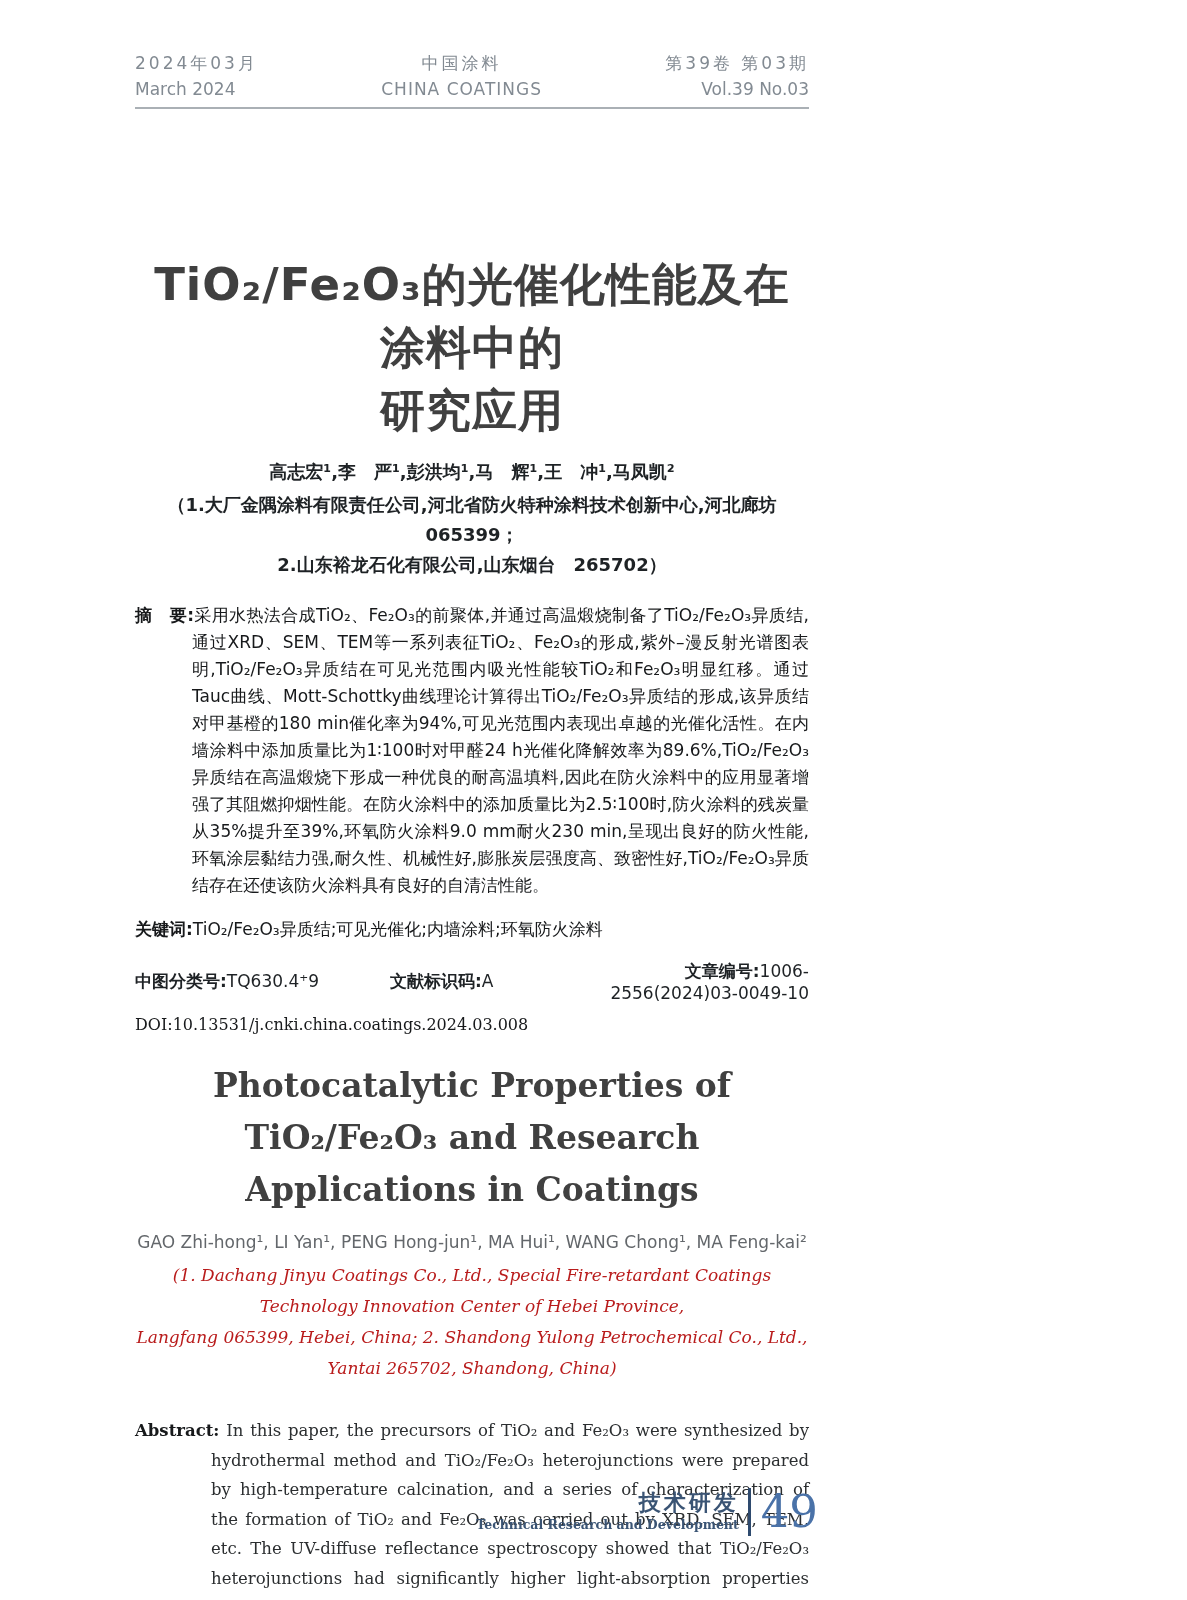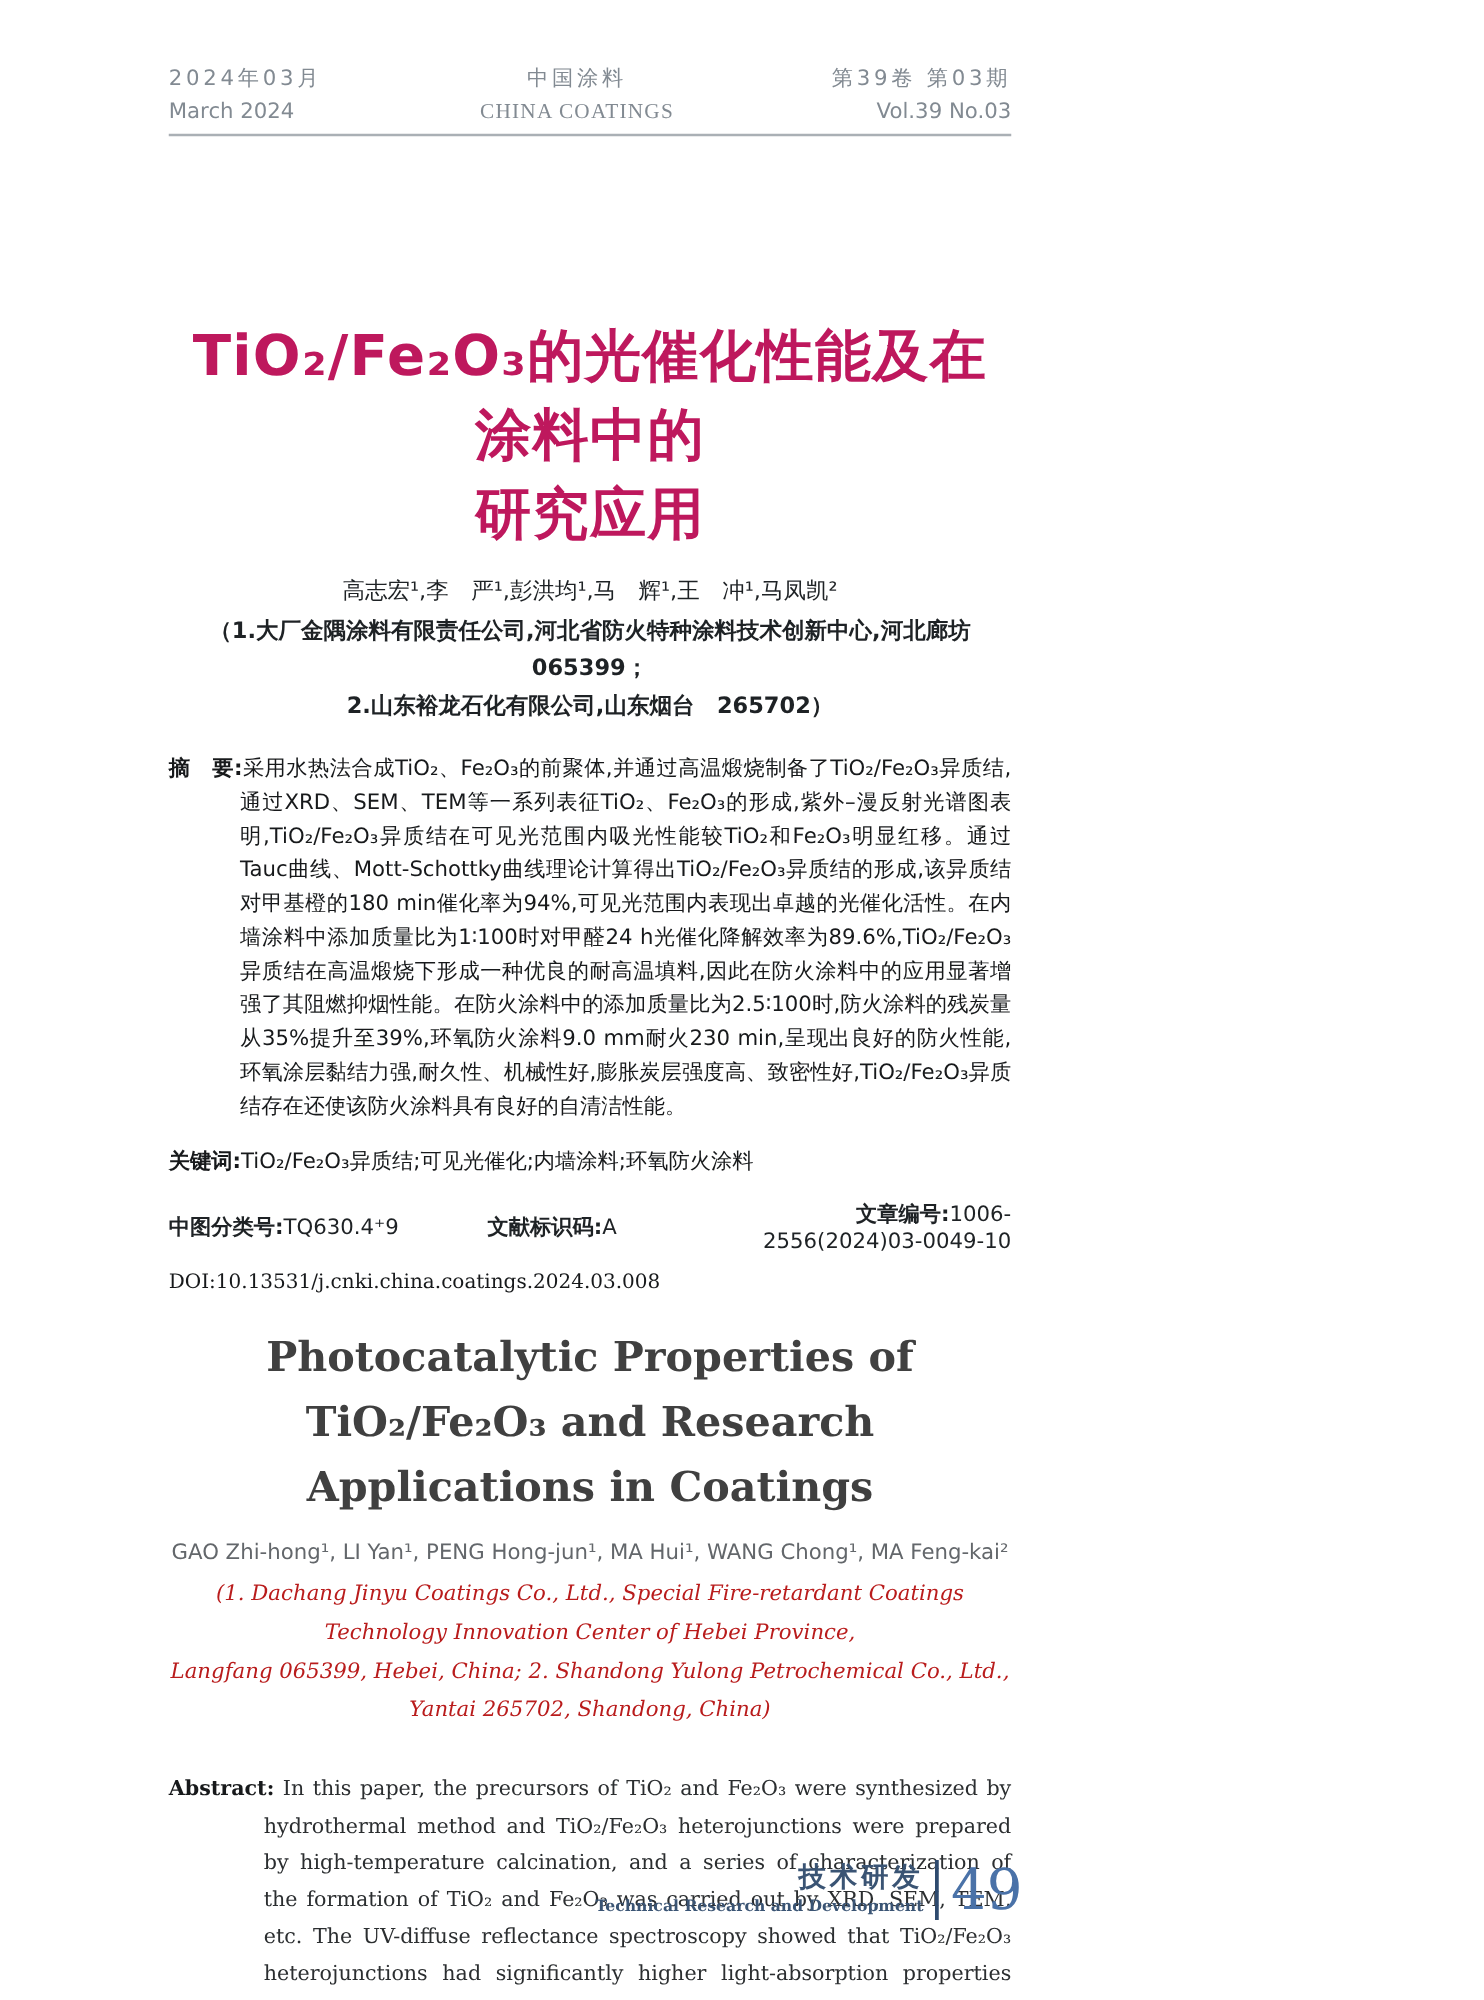--- a/index.html
+++ b/index.html
@@ -8,29 +8,29 @@
     font-family:"DejaVu Sans","Liberation Sans",sans-serif;
     color:#1e2225;
     -webkit-font-smoothing:antialiased;
   }
   .page{position:relative;width:944px;height:1600px;overflow:hidden;}
   .content{padding:50px 135px 0 135px;}
 
   
   .jheader{display:flex;justify-content:space-between;color:#828a92;font-size:17px;line-height:26px;}
   .jheader .col{white-space:nowrap;}
-  .jheader .c-center{text-align:center;letter-spacing:6px;font-family:Liberation Serif, serif;}
+  .jheader .c-center{text-align:center;letter-spacing:6px;}
   .jheader .c-center .en{letter-spacing:1px;}
   .jheader .c-right{text-align:right;}
   .jheader .zh{letter-spacing:3px;}
   .header-rule{border:0;border-top:2px solid #aab0b5;margin:5px 0 0 0;}
 
   
-  .title-zh{margin-top:144px;text-align:center;color:#be185d;font-weight:700;font-size:45px;line-height:63px;letter-spacing:1px;}
-  .authors-zh{margin-top:18px;text-align:center;font-size:18px;font-weight:400;}
+  .title-zh{margin-top:144px;text-align:center;color:#404040;font-weight:700;font-size:45px;line-height:63px;letter-spacing:1px;}
+  .authors-zh{margin-top:18px;text-align:center;font-size:18px;font-weight:700;}
   .affil-zh{margin-top:6px;text-align:center;font-size:18px;font-weight:700;line-height:30px;}
 
   
   .hang-zh{margin-top:22px;font-size:17px;line-height:27px;text-align:justify;padding-left:57px;text-indent:-57px;color:#17191b;}
   .hang-zh .lab{font-weight:700;}
   .kw-zh{margin-top:3px;}
   .meta-row{display:flex;margin-top:12px;font-size:17px;align-items:center;}
   .meta-row .m1{width:385px;}
   .meta-row .m2{width:310px;}
   .meta-row .m3{margin-left:auto;text-align:right;}

